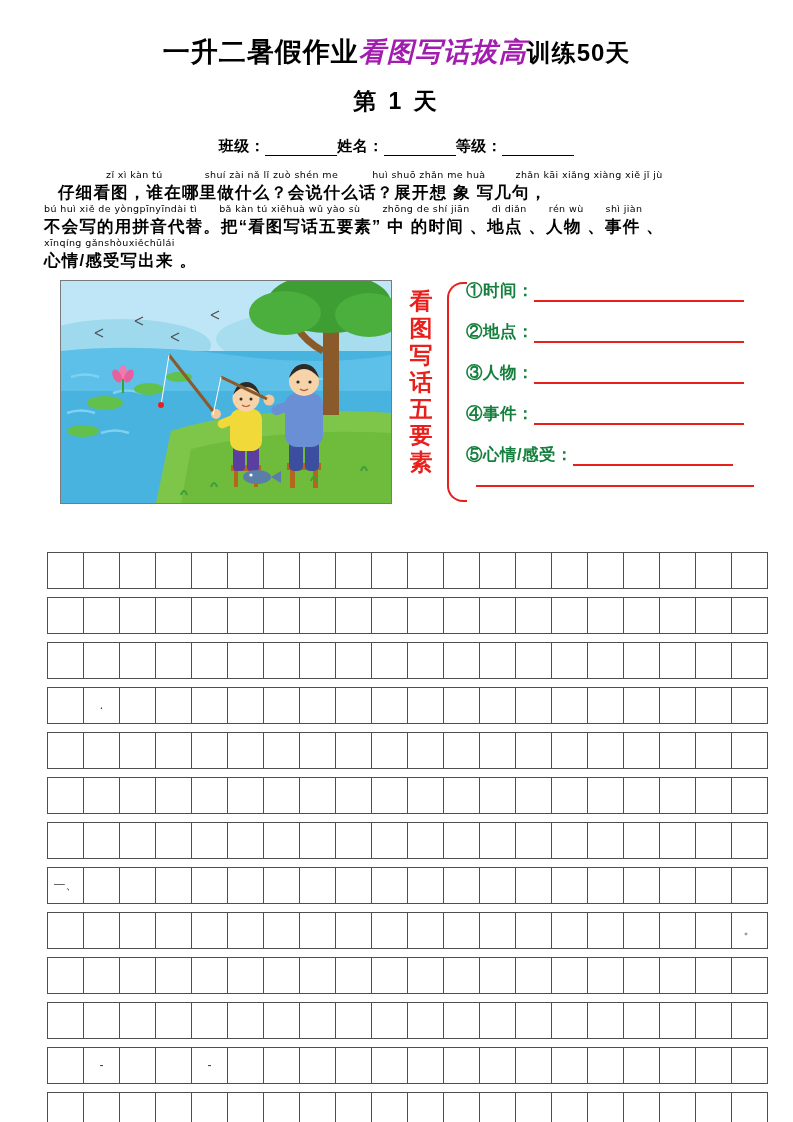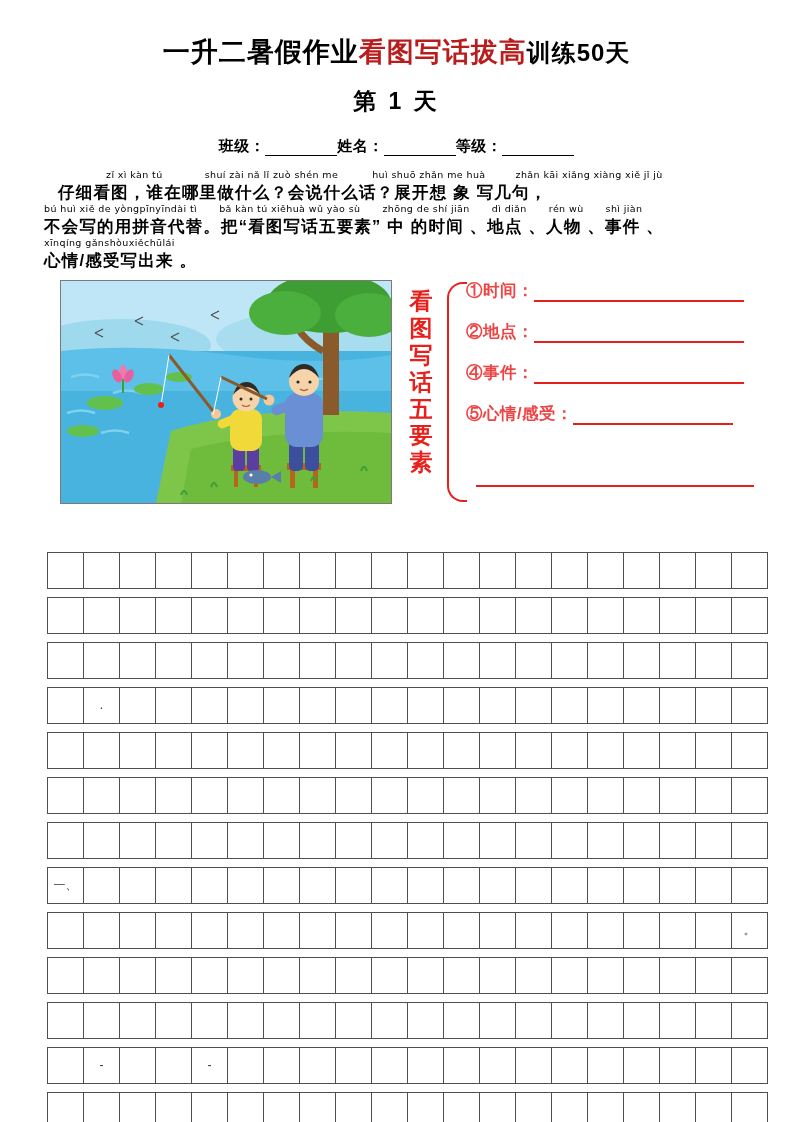--- a/index.html
+++ b/index.html
@@ -25,21 +25,21 @@
   
   .title {
     text-align: center;
     font-size: 27px;
     font-weight: bold;
     letter-spacing: 1px;
     margin-top: 34px;
     white-space: nowrap;
   }
   .title .black { color: #000000; }
-  .title .red { color: #b91c1c; }
+  .title .red { color: #a21caf; font-style: italic; }
   .title .small { font-size: 24px; }
 
   .day-line {
     text-align: center;
     font-size: 23px;
     font-weight: bold;
     margin-top: 16px;
     letter-spacing: 3px;
   }
 
@@ -137,21 +137,21 @@
     left: 466px;
     top: 0px;
     width: 288px;
   }
   .el-row {
     position: relative;
     height: 41px;
     white-space: nowrap;
   }
   .el-label {
-    color: #ef4444;
+    color: #15803d;
     font-size: 16.5px;
     font-weight: bold;
     display: inline-block;
     vertical-align: bottom;
     letter-spacing: 0.5px;
   }
   .el-line {
     display: inline-block;
     vertical-align: bottom;
     border-bottom: 2px solid #e8201c;
@@ -361,20 +361,23 @@
     <div class="bracket"></div>
 
     <div class="elements">
       <div class="el-row">
         <span class="el-label">①时间：</span><span class="el-line" style="width:210px"></span>
       </div>
       <div class="el-row">
         <span class="el-label">②地点：</span><span class="el-line" style="width:210px"></span>
       </div>
       <div class="el-row">
+        <span class="el-label">③人物：</span><span class="el-line" style="width:210px"></span>
+      </div>
+      <div class="el-row">
         <span class="el-label">④事件：</span><span class="el-line" style="width:210px"></span>
       </div>
       <div class="el-row">
         <span class="el-label">⑤心情/感受：</span><span class="el-line" style="width:160px"></span>
       </div>
       <div class="el-extra-line"></div>
     </div>
 
   </div>
 

